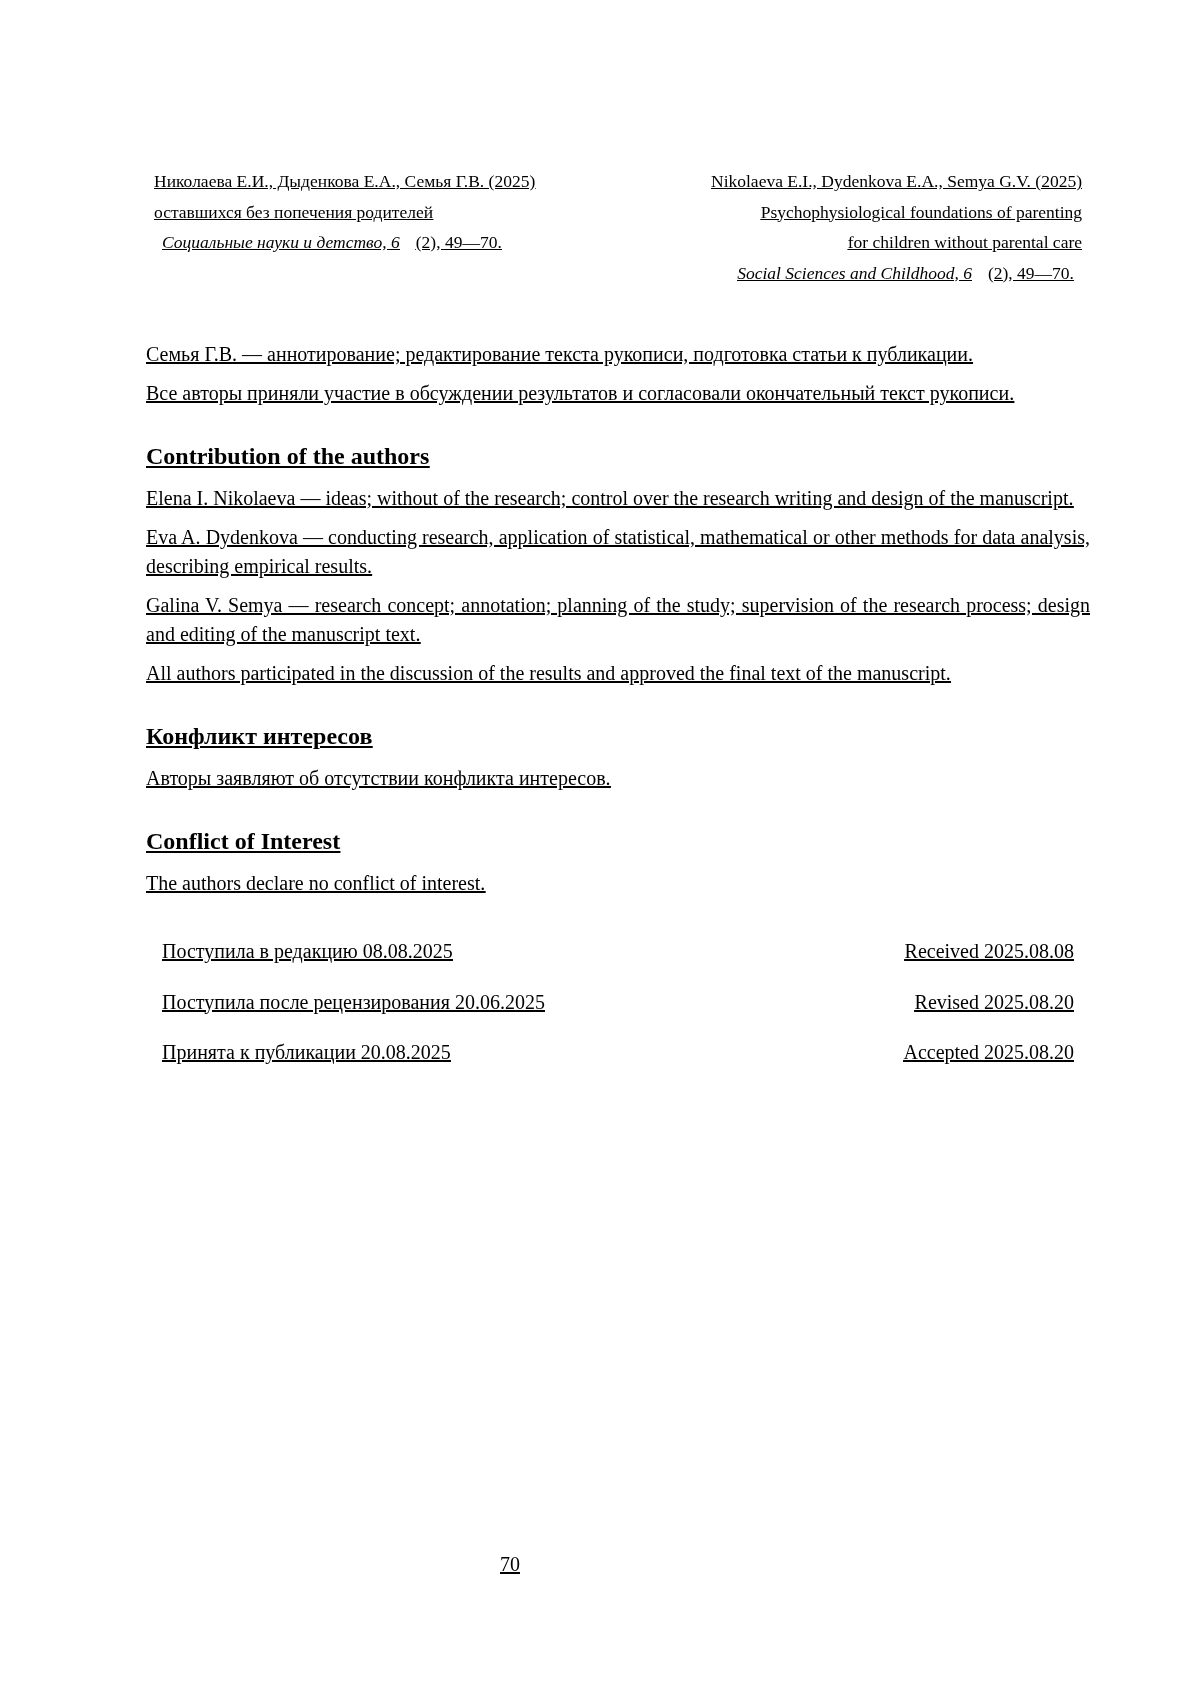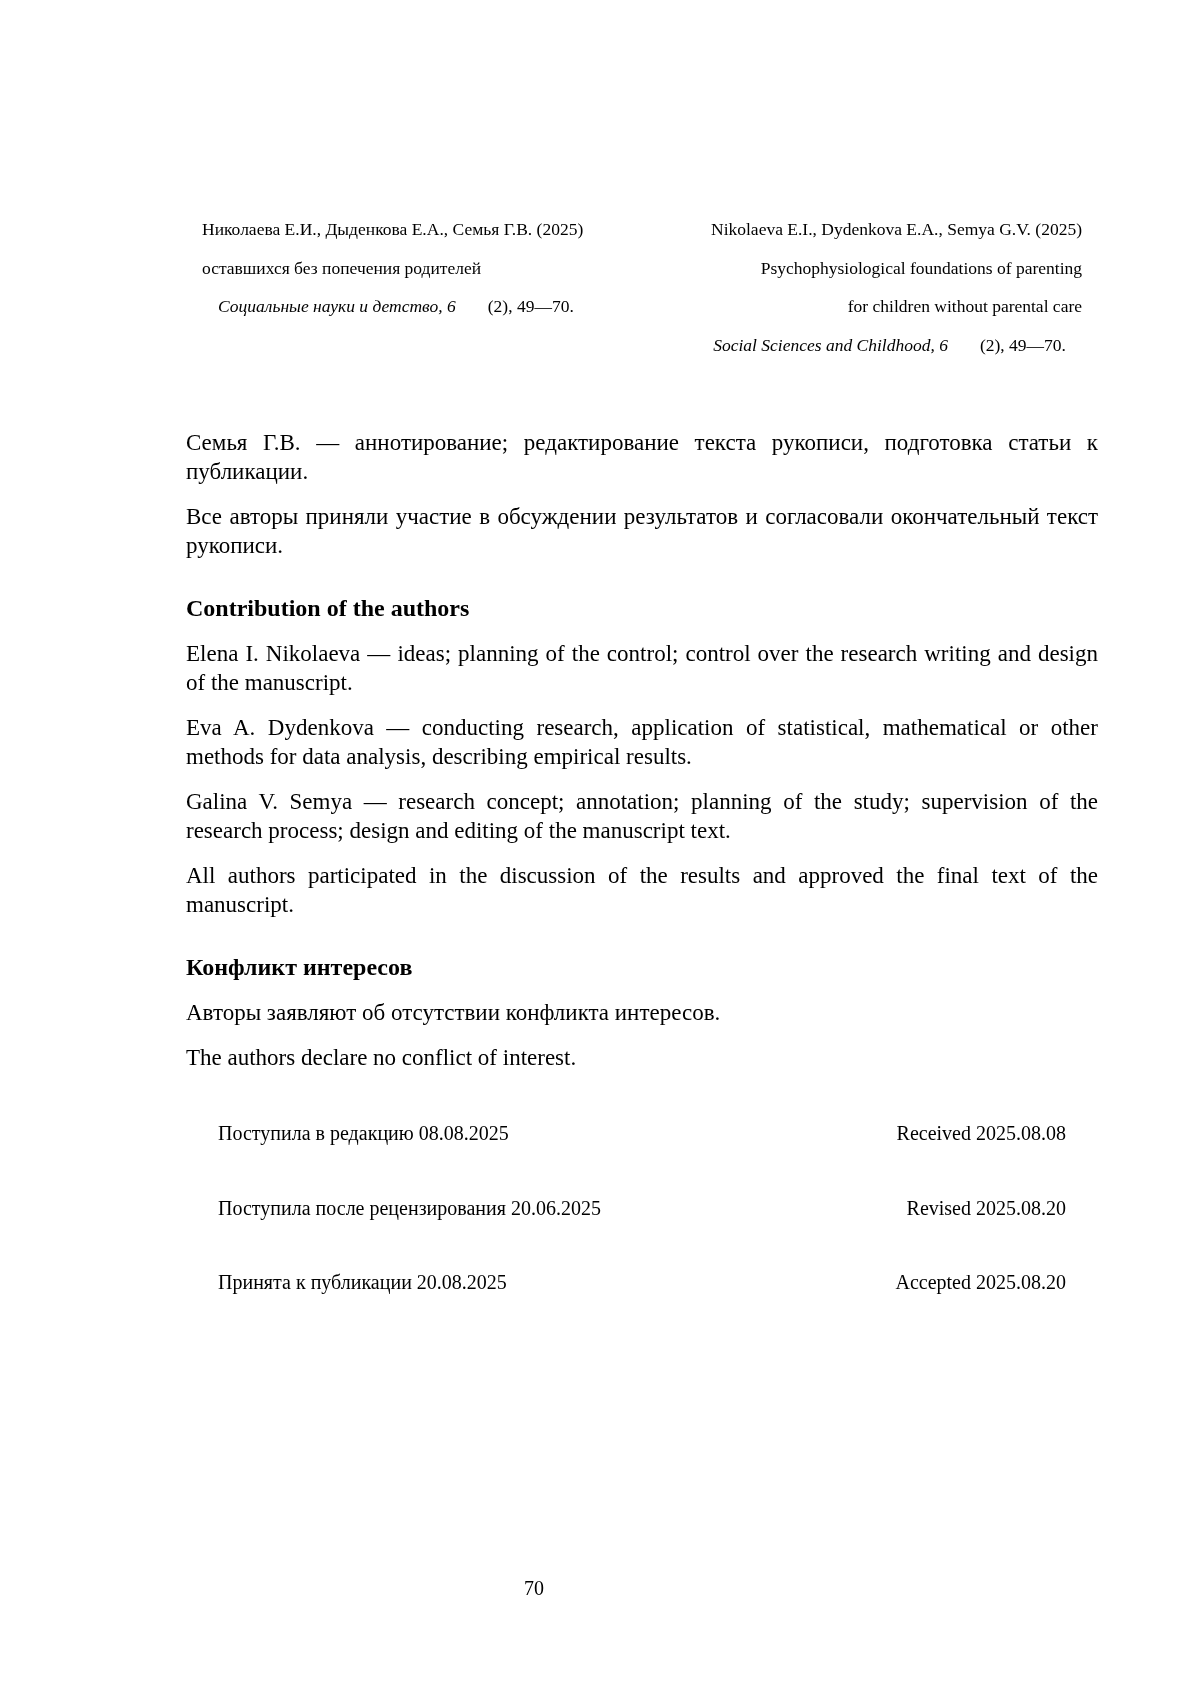--- a/index.html
+++ b/index.html
@@ -1,15 +1,15 @@
 <!DOCTYPE html>
 <html><head>
 <meta charset="utf-8">
 <style>
-  * { margin: 16px; padding: 0; box-sizing: border-box; }
+  * { margin: 8px; padding: 0; box-sizing: border-box; text-decoration: underline; }
   html, body { background: #ffffff; }
   body {
     width: 1200px;
     height: 1697px;
     position: relative;
     font-family: "Liberation Serif", "DejaVu Serif", serif;
     color: #000000;
     overflow: hidden;
   }
   .page {
@@ -25,21 +25,21 @@
     font-size: 17.5px;
     line-height: 22.5px;
   }
   .head-col { width: 49%; }
   .head-left  { text-align: left; }
   .head-right { text-align: right; }
   .journal-line .it { font-style: italic; }
   
   .body-text { margin-top: 40px; }
   p.para {
-    font-size: 23px;
+    font-size: 20px;
     line-height: 29px;
     text-align: justify;
     margin-bottom: 10px;
     hyphens: none;
   }
   h2.section-heading {
     font-size: 24px;
     line-height: 30px;
     font-weight: bold;
     margin-top: 33px;
@@ -87,28 +87,29 @@
       <div class="journal-line"><span class="it">Social Sciences and Childhood, 6</span><span>(2), 49—70.</span></div>
     </div>
   </div>
 
   <div class="body-text">
 
     <p class="para">Семья Г.В. — аннотирование; редактирование текста рукописи, подготовка статьи к публикации.</p>
     <p class="para">Все авторы приняли участие в обсуждении результатов и согласовали окончательный текст рукописи.</p>
 
     <h2 class="section-heading">Contribution of the authors</h2>
-    <p class="para">Elena I. Nikolaeva — ideas; planning of the control; control over the research writing and design of the manuscript.</p>
+    <p class="para">Elena I. Nikolaeva — ideas; without of the research; control over the research writing and design of the manuscript.</p>
     <p class="para">Eva A. Dydenkova — conducting research, application of statistical, mathematical or other methods for data analysis, describing empirical results.</p>
     <p class="para">Galina V. Semya — research concept; annotation; planning of the study; supervision of the research process; design and editing of the manuscript text.</p>
     <p class="para">All authors participated in the discussion of the results and approved the final text of the manuscript.</p>
 
     <h2 class="section-heading">Конфликт интересов</h2>
     <p class="para">Авторы заявляют об отсутствии конфликта интересов.</p>
 
+    <h2 class="section-heading">Conflict of Interest</h2>
     <p class="para">The authors declare no conflict of interest.</p>
 
     <div class="dates">
       <div class="date-row">
         <span class="date-ru">Поступила в редакцию 08.08.2025</span>
         <span class="date-en">Received 2025.08.08</span>
       </div>
       <div class="date-row">
         <span class="date-ru">Поступила после рецензирования 20.06.2025</span>
         <span class="date-en">Revised 2025.08.20</span>

